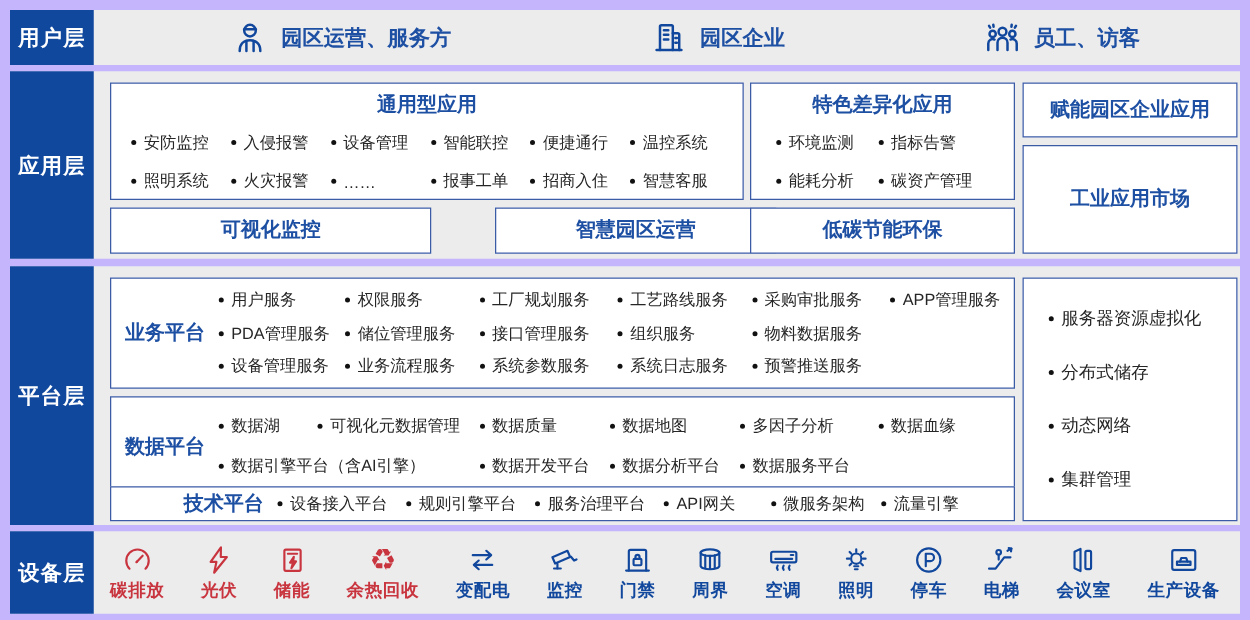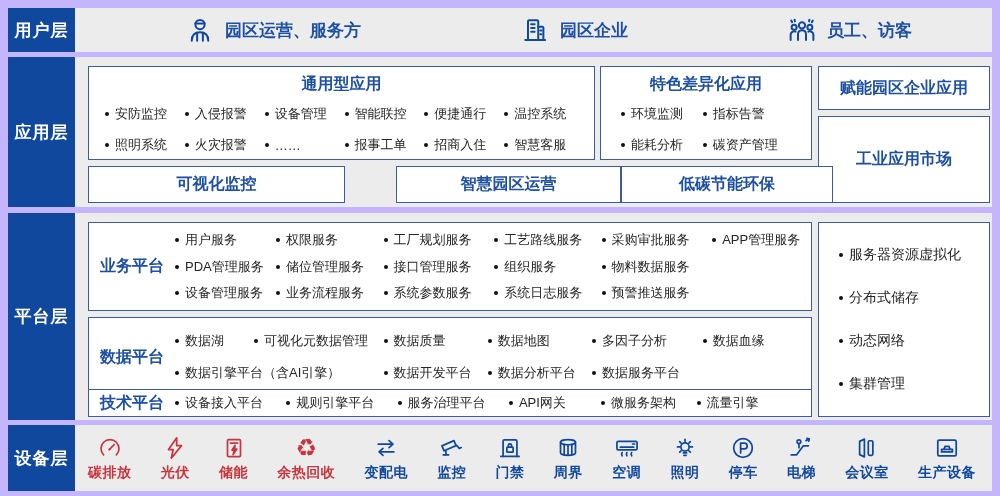--- a/index.html
+++ b/index.html
@@ -30,29 +30,29 @@
   
   .box{position:absolute;background:#fff;border:1px solid var(--border-blue);}
   .box-title{color:var(--title-blue);font-size:16px;font-weight:bold;text-align:center;}
   .center-box{display:flex;align-items:center;justify-content:center;}
   #box-general{left:80px;top:9px;width:507px;height:94px;padding-top:7px;}
   #box-special{left:592px;top:9px;width:212px;height:94px;padding-top:7px;}
   #box-empower{left:810px;top:9px;width:172px;height:44px;}
   #box-industrial{left:810px;top:59px;width:172px;height:87px;}
   #box-visual{left:80px;top:109px;width:257px;height:37px;}
   #box-smartops{left:344px;top:109px;width:225px;height:37px;margin-left:44px;}
-  #box-lowcarbon{left:592px;top:109px;width:212px;height:37px;margin-left:21px;}
+  #box-lowcarbon{left:592px;top:109px;width:212px;height:37px;}
   .bi{display:flex;align-items:center;font-size:13px;color:var(--item-text);white-space:nowrap;}
   .bi::before{content:"";width:4px;height:4px;border-radius:50%;background:#111;margin-right:6px;flex:none;}
   #general-grid{display:grid;grid-template-columns:repeat(6,1fr);row-gap:13px;padding:10px 10px 0 16px;}
   #special-grid{display:grid;grid-template-columns:1fr 1.25fr;row-gap:13px;padding:10px 6px 0 20px;}
   
   #box-business{left:80px;top:9px;width:724px;height:89px;display:flex;}
   #box-data{left:80px;top:104px;width:724px;height:80px;display:flex;}
-  #box-tech{left:80px;top:176px;width:724px;height:28px;display:flex;}
+  #box-tech{left:80px;top:176px;width:724px;height:28px;display:flex;padding-left:47px;}
   #box-infra{left:810px;top:9px;width:172px;height:195px;display:flex;flex-direction:column;justify-content:center;gap:25px;padding-left:20px;}
   .plat-label{width:86px;display:flex;align-items:center;justify-content:center;color:var(--title-blue);font-size:16px;font-weight:bold;flex:none;}
   .rows{flex:1;display:flex;flex-direction:column;justify-content:space-evenly;padding-right:4px;}
   .p-row{display:grid;grid-template-columns:16% 17% 17.5% 17% 17.5% 15%;}
   .p-row-data{display:grid;grid-template-columns:12.5% 20.5% 16.5% 16.5% 17.5% 16.5%;}
   #data-row2 > :first-child{grid-column:1 / span 2;}
   #tech-row{flex:1;display:grid;grid-template-columns:17.5% 17.5% 17.5% 14.5% 15% 17.5%;}
   #box-infra .bi{font-size:14px;}
   
   .dev-content{height:100%;margin-left:70px;display:flex;align-items:center;justify-content:space-between;padding:0 16px 0 10px;}

